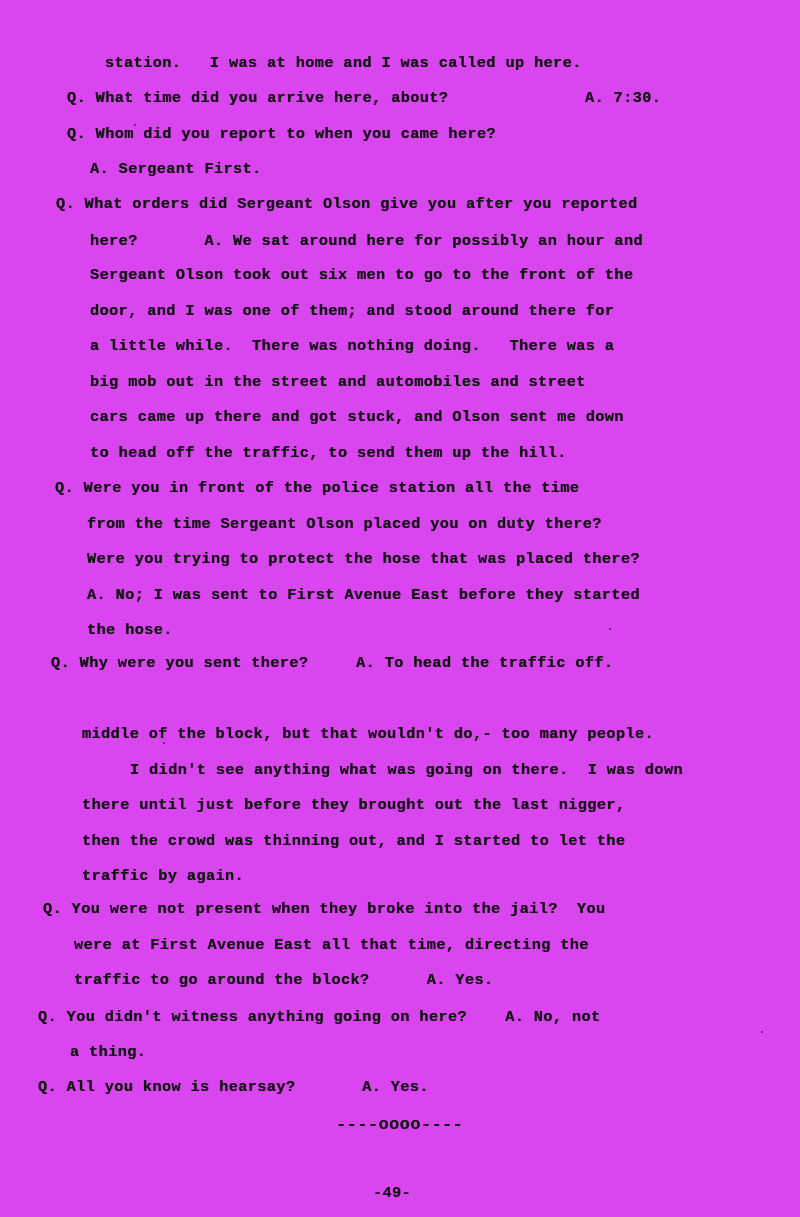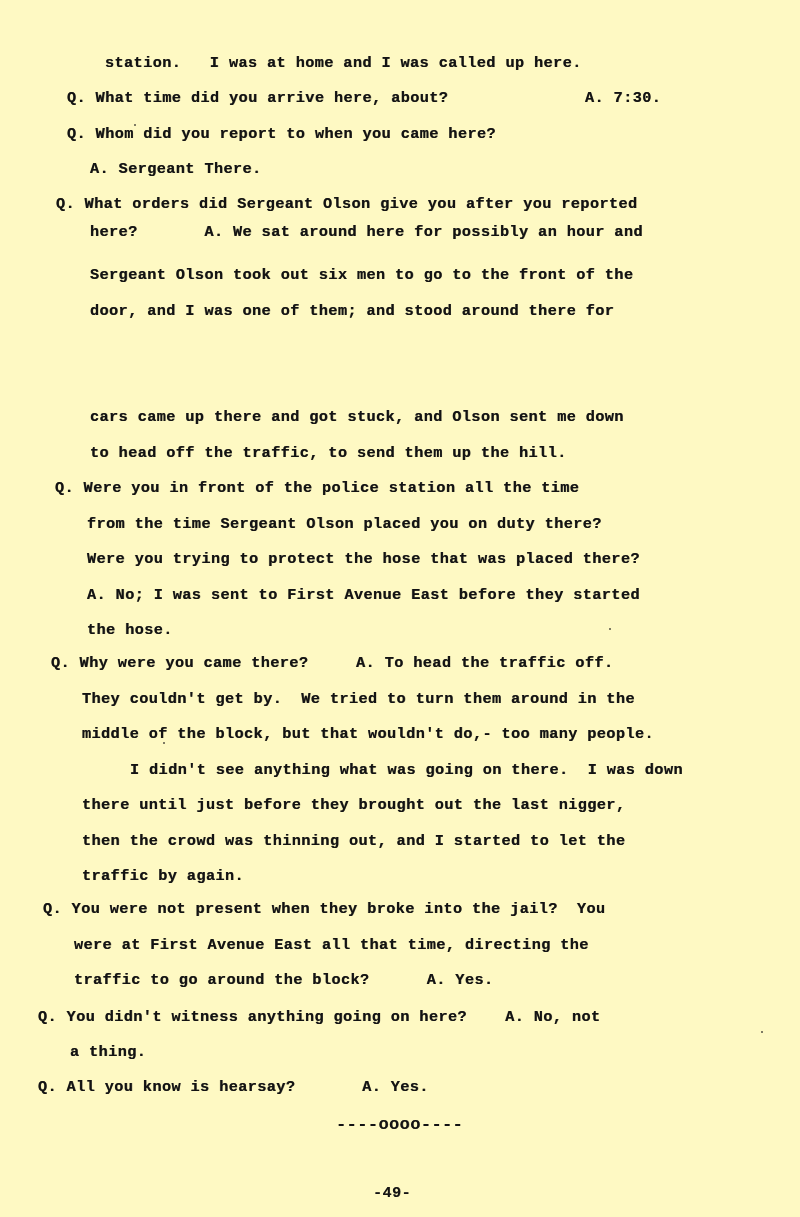--- a/index.html
+++ b/index.html
@@ -4,21 +4,21 @@
 <style>
   html, body {
     margin: 0;
     padding: 0;
     background: #ffffff;
   }
   #page {
     position: relative;
     width: 800px;
     height: 1217px;
-    background: #fef9c3;
+    background: #d946ef;
     overflow: hidden;
     font-family: "Liberation Mono", "DejaVu Sans Mono", monospace;
   }
   .doc-body {
     position: absolute;
     top: 0;
     left: 0;
     width: 800px;
     height: 1217px;
   }
@@ -58,34 +58,35 @@
 </style>
 </head>
 <body>
 
 <div id="page">
   <div class="doc-body">
       <div class="line" style="left: 105px; top: 56px;">station.   I was at home and I was called up here.</div>
       <div class="line" style="left: 67px; top: 91px;">Q. What time did you arrive here, about?</div>
       <div class="line" style="left: 585px; top: 91px;">A. 7:30.</div>
       <div class="line" style="left: 67px; top: 127px;">Q. Whom did you report to when you came here?</div>
-      <div class="line" style="left: 90px; top: 162px;">A. Sergeant There.</div>
+      <div class="line" style="left: 90px; top: 162px;">A. Sergeant First.</div>
       <div class="line" style="left: 56px; top: 197px; text-align: center;">Q. What orders did Sergeant Olson give you after you reported</div>
-      <div class="line" style="left: 90px; top: 225px; font-family: Liberation Mono, monospace;">here?       A. We sat around here for possibly an hour and</div>
+      <div class="line" style="left: 90px; top: 234px; font-family: Liberation Mono, monospace;">here?       A. We sat around here for possibly an hour and</div>
       <div class="line" style="left: 90px; top: 268px;">Sergeant Olson took out six men to go to the front of the</div>
       <div class="line" style="left: 90px; top: 304px;">door, and I was one of them; and stood around there for</div>
+      <div class="line" style="left: 90px; top: 339px;">a little while.  There was nothing doing.   There was a</div>
+      <div class="line" style="left: 90px; top: 375px;">big mob out in the street and automobiles and street</div>
       <div class="line" style="left: 90px; top: 410px;">cars came up there and got stuck, and Olson sent me down</div>
       <div class="line" style="left: 90px; top: 446px;">to head off the traffic, to send them up the hill.</div>
       <div class="line" style="left: 55px; top: 481px;">Q. Were you in front of the police station all the time</div>
       <div class="line" style="left: 87px; top: 517px;">from the time Sergeant Olson placed you on duty there?</div>
       <div class="line" style="left: 87px; top: 552px; text-align: right;">Were you trying to protect the hose that was placed there?</div>
       <div class="line" style="left: 87px; top: 588px; text-align: right;">A. No; I was sent to First Avenue East before they started</div>
       <div class="line" style="left: 87px; top: 623px;">the hose.</div>
-      <div class="line" style="left: 51px; top: 656px;">Q. Why were you came there?     A. To head the traffic off.</div>
-      <div class="line" style="left: 82px; top: 692px;">They couldn't get by.  We tried to turn them around in the</div>
+      <div class="line" style="left: 51px; top: 656px;">Q. Why were you sent there?     A. To head the traffic off.</div>
       <div class="line" style="left: 82px; top: 727px;">middle of the block, but that wouldn't do,- too many people.</div>
       <div class="line" style="left: 82px; top: 763px; margin-left: 48px;">I didn't see anything what was going on there.  I was down</div>
       <div class="line" style="left: 82px; top: 798px;">there until just before they brought out the last nigger,</div>
       <div class="line" style="left: 82px; top: 834px;">then the crowd was thinning out, and I started to let the</div>
       <div class="line" style="left: 82px; top: 869px;">traffic by again.</div>
       <div class="line" style="left: 43px; top: 902px;">Q. You were not present when they broke into the jail?  You</div>
       <div class="line" style="left: 74px; top: 938px;">were at First Avenue East all that time, directing the</div>
       <div class="line" style="left: 74px; top: 973px;">traffic to go around the block?      A. Yes.</div>
       <div class="line" style="left: 38px; top: 1010px;">Q. You didn't witness anything going on here?    A. No, not</div>
       <div class="line" style="left: 70px; top: 1045px;">a thing.</div>

